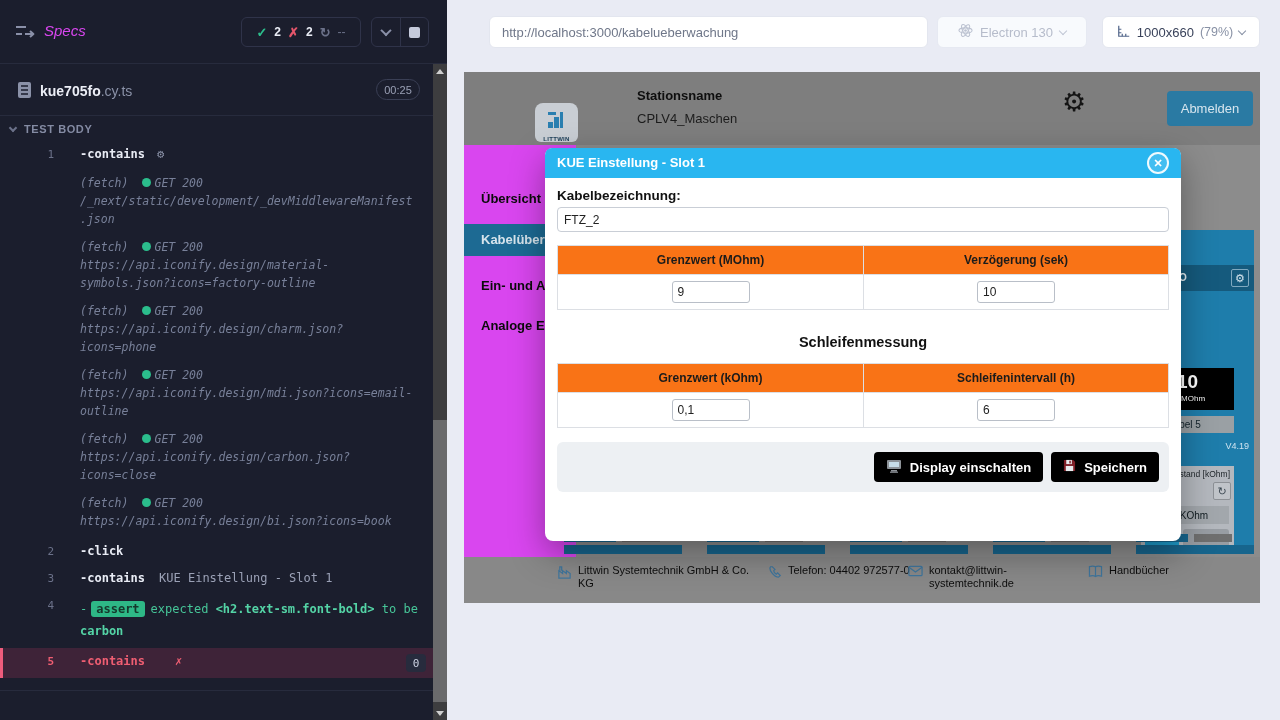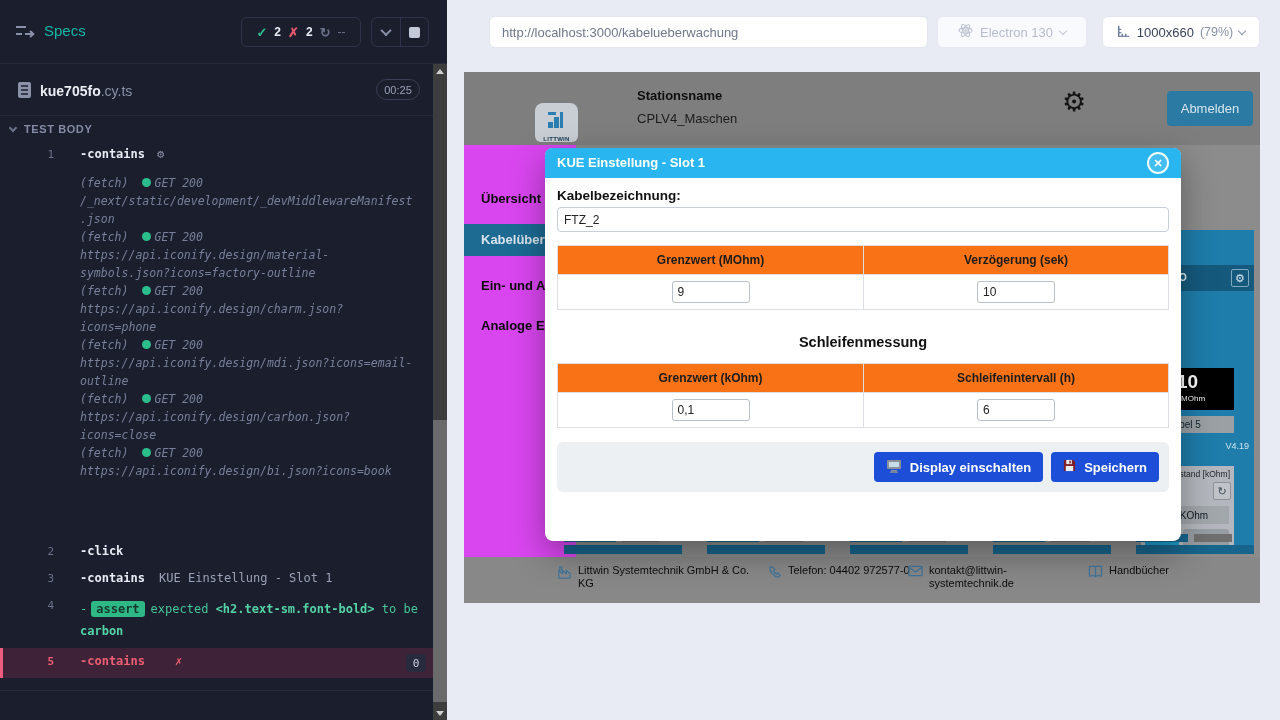--- a/index.html
+++ b/index.html
@@ -2,21 +2,21 @@
 <html><head>
 <meta charset="utf-8">
 <style>
   * { box-sizing: border-box; margin: 0; padding: 0; }
   html,body { width:1280px; height:720px; overflow:hidden; }
   body { font-family:"Liberation Sans", sans-serif; background:#e9ebf4; position:relative; }
 
   
   #reporter { position:absolute; left:0; top:0; width:447px; height:720px; background:#1b1e2d; color:#9aa0b5; overflow:hidden; }
   .rep-header { position:absolute; left:0; top:0; width:447px; height:64px; border-bottom:1px solid #272b3d; }
-  .specs-title { position:absolute; left:44px; top:22px; font-size:15px; color:#14b8a6; }
+  .specs-title { position:absolute; left:44px; top:22px; font-size:15px; color:#d946ef;font-style:italic; }
   .menu-ic { position:absolute; left:15px; top:23px; color:#8a90a8; }
   .stats-box { position:absolute; left:241px; top:17px; width:120px; height:30px; border:1px solid #2f3349; border-radius:6px; display:flex; align-items:center; justify-content:center; gap:7px; font-size:12px; font-weight:bold; }
   .st-pass { color:#2cbe8c; font-size:13px; }
   .st-fail { color:#e4566b; font-size:13px; }
   .st-pend { color:#6b7189; font-size:13px; }
   .st-num  { color:#e9ecf5; }
   .st-dash { color:#6b7189; font-weight:normal; }
   .ctrl-box { position:absolute; left:371px; top:17px; width:58px; height:30px; border:1px solid #2f3349; border-radius:6px; display:flex; }
   .ctrl-cell { flex:1; display:flex; align-items:center; justify-content:center; }
   .ctrl-cell + .ctrl-cell { border-left:1px solid #2f3349; }
@@ -35,21 +35,21 @@
   .chev-sm { display:inline-block; width:6px; height:6px; border-right:2px solid #6b7189; border-bottom:2px solid #6b7189; transform:rotate(45deg); margin-top:-3px; }
 
   .mono { font-family:"DejaVu Sans Mono", monospace; }
   .crow { position:absolute; left:0; width:433px; font-size:12px; }
   .cnum { position:absolute; left:30px; width:24px; text-align:right; color:#6b7189; font-size:11px; top:1px; }
   .ctext { margin-left:80px; }
   .cmd-name { color:#e9ecf5; font-weight:bold; }
   .cmd-arg { color:#9ba1b6; margin-left:14px; }
   .gear-sm { color:#8b92a8; margin-left:12px; font-size:12px; }
 
-  .fetch-wrap { position:absolute; left:80px; top:174px; width:338px; display:flex; flex-direction:column; }
+  .fetch-wrap { position:absolute; left:80px; top:174px; width:338px; display:flex; flex-direction:column; gap:10px; }
   .fblock { font-style:italic; color:#788099; line-height:18px; font-size:11.5px; }
   .furl { overflow-wrap:break-word; word-break:break-word; }
   .fdot { display:inline-block; width:9px; height:9px; border-radius:50%; background:#2bbd8c; margin:0 3px 0 14px; }
 
   .assert-row .abadge { background:#2eb886; color:#15332а; color:#16382c; font-weight:bold; border-radius:3px; padding:1px 5px; margin:0 6px 0 4px; }
   .agreen { color:#46c598; }
   .abold { color:#54d4a6; font-weight:bold; }
   .assert-text { width:338px; overflow-wrap:break-word; line-height:22px; }
 
   .fail-row { position:absolute; left:0; top:648px; width:433px; height:30px; background:#3e2338; border-left:3px solid #ee5c7c; }
@@ -129,21 +129,21 @@
   .m-sect { text-align:center; font-size:14.5px; font-weight:bold; color:#111; margin-top:28px; }
   .m-sect2 { margin-top:24px; }
   .m-table { margin-top:13px; border:1px solid #dcdfe4; }
   .mt-head { display:grid; grid-template-columns:1fr 1fr; height:29px; background:#f97316; border-bottom:1px solid #dcdfe4; }
   .mt-head div { display:flex; align-items:center; justify-content:center; font-size:12px; font-weight:bold; color:#1b1b1b; }
   .mt-head div + div, .mt-vals div + div { border-left:1px solid #dcdfe4; }
   .mt-vals { display:grid; grid-template-columns:1fr 1fr; height:34px; }
   .mt-vals div { display:flex; align-items:center; justify-content:center; }
   .mt-input { width:78px; height:22px; border:1px solid #b9bfc8; border-radius:3px; font-family:"Liberation Sans",sans-serif; font-size:12px; color:#222; padding:0 5px; outline:none; }
   .m-footer { margin-top:14px; height:50px; background:#edf0f3; border-radius:6px; display:flex; align-items:center; justify-content:flex-end; gap:8px; padding-right:10px; }
-  .m-btn { height:30px; background:#1d4ed8; border:none; border-radius:4px; color:#fff; font-family:"Liberation Sans",sans-serif; font-size:13px; font-weight:bold; display:flex; align-items:center; gap:8px; padding:0 12px; }
+  .m-btn { height:30px; background:#000000; border:none; border-radius:4px; color:#fff; font-family:"Liberation Sans",sans-serif; font-size:13px; font-weight:bold; display:flex; align-items:center; gap:8px; padding:0 12px; }
 </style>
 </head>
 <body>
 
 <div id="reporter">
   <div class="rep-header">
     <span class="menu-ic">
       <svg width="20" height="16" viewBox="0 0 20 16" fill="none" stroke="currentColor" stroke-width="2">
           <path d="M1 4h10M1 11h6"></path>
           <path d="M10 11h8M15 8l3.4 3-3.4 3" stroke-linejoin="round"></path>

